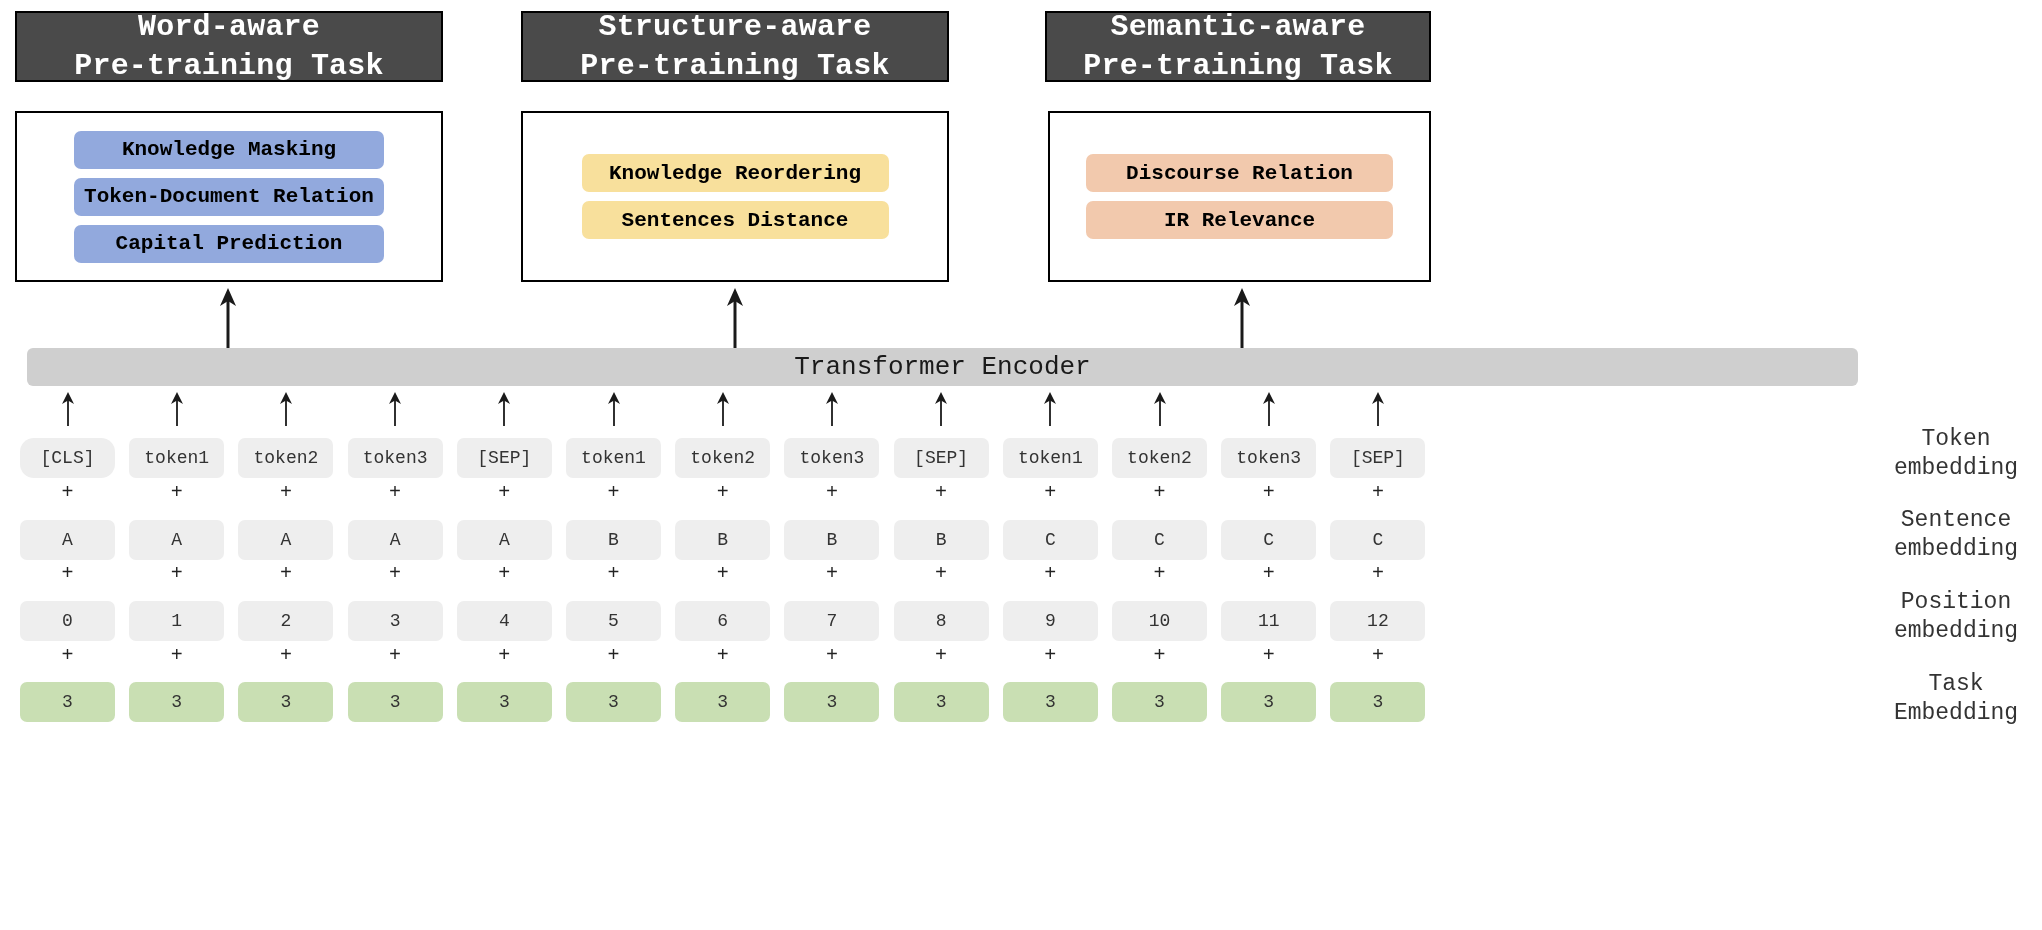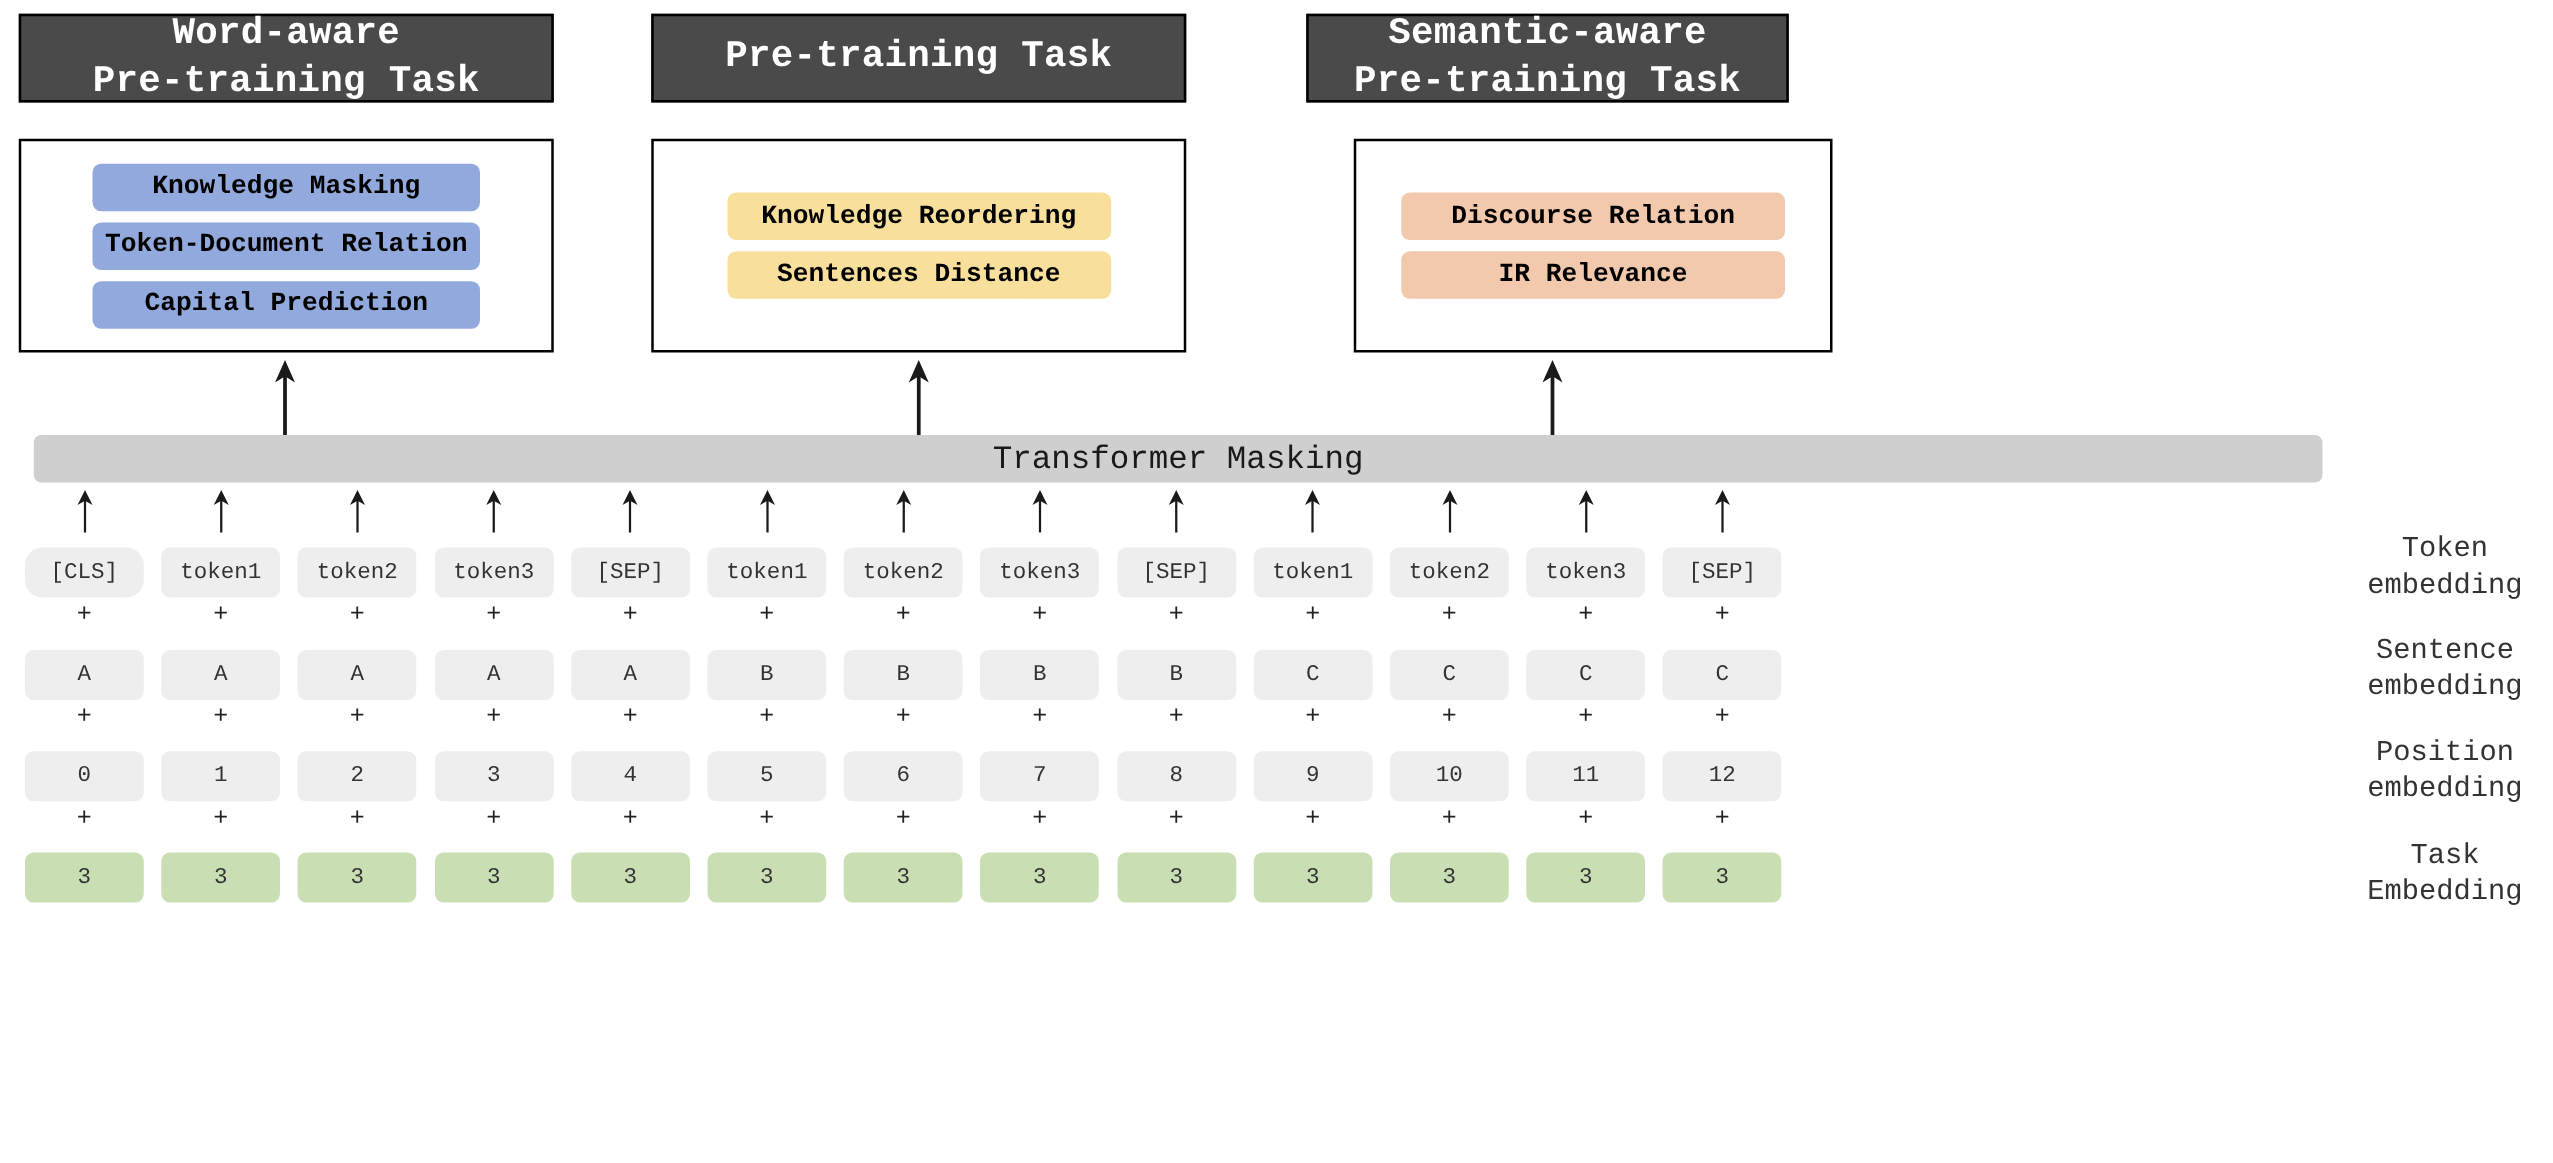--- a/index.html
+++ b/index.html
@@ -143,51 +143,52 @@
     <span class="ln">Word-aware</span>
     <span class="ln">Pre-training Task</span>
   </div>
   <div class="task-body word" style="left:15px; top:111px; width:428px; height:171px;">
     <div class="pill" style="width:310px; height:38px; background:#92a9dd;">Knowledge Masking</div>
     <div class="pill" style="width:310px; height:38px; background:#92a9dd;">Token-Document Relation</div>
     <div class="pill" style="width:310px; height:38px; background:#92a9dd;">Capital Prediction</div>
   </div>
 
   <div class="task-header" style="left:521px; top:11px; width:428px; height:71px;">
+    <span class="ln">Structure-aware</span>
     <span class="ln">Pre-training Task</span>
   </div>
   <div class="task-body struct" style="left:521px; top:111px; width:428px; height:171px;">
     <div class="pill" style="width:307px; height:38px; background:#f8e09c;">Knowledge Reordering</div>
     <div class="pill" style="width:307px; height:38px; background:#f8e09c;">Sentences Distance</div>
   </div>
 
   <div class="task-header" style="left:1045px; top:11px; width:386px; height:71px;">
     <span class="ln">Semantic-aware</span>
     <span class="ln">Pre-training Task</span>
   </div>
-  <div class="task-body semantic" style="left:1048px; top:111px; width:383px; height:171px;margin-left:35px;">
+  <div class="task-body semantic" style="left:1048px; top:111px; width:383px; height:171px;">
     <div class="pill" style="width:307px; height:38px; background:#f2c9ad;">Discourse Relation</div>
     <div class="pill" style="width:307px; height:38px; background:#f2c9ad;">IR Relevance</div>
   </div>
 
   <svg class="arrow" style="left:205px; top:288px;" width="46" height="62" viewBox="0 0 46 62">
     <line x1="23" y1="62" x2="23" y2="9" stroke="#1a1a1a" stroke-width="3"></line>
     <polygon points="23,0 15,18 23,13 31,18" fill="#1a1a1a"></polygon>
   </svg>
   <svg class="arrow" style="left:712px; top:288px;" width="46" height="62" viewBox="0 0 46 62">
     <line x1="23" y1="62" x2="23" y2="9" stroke="#1a1a1a" stroke-width="3"></line>
     <polygon points="23,0 15,18 23,13 31,18" fill="#1a1a1a"></polygon>
   </svg>
   <svg class="arrow" style="left:1219px; top:288px;" width="46" height="62" viewBox="0 0 46 62">
     <line x1="23" y1="62" x2="23" y2="9" stroke="#1a1a1a" stroke-width="3"></line>
     <polygon points="23,0 15,18 23,13 31,18" fill="#1a1a1a"></polygon>
   </svg>
 
   <div id="encoder-bar" style="left:27px; top:348px; width:1831px; height:38px;">
-    <span>Transformer Masking</span>
+    <span>Transformer Encoder</span>
   </div>
 
   <div id="grid" style="left:0px; top:0px; width:2042px; height:930px;">
       <svg class="arrow" width="24" height="34" viewBox="0 0 24 34" style="left: 55.5px; top: 392px;">
         <line x1="12" y1="34" x2="12" y2="5" stroke="#1a1a1a" stroke-width="1.8"></line>
         <polygon points="12,0 6,12 12,8.5 18,12" fill="#1a1a1a"></polygon>
       </svg>
       <div class="cell" style="left: 20px; top: 438px; width: 95px; height: 40px; border-radius: 14px;">[CLS]</div>
       <div class="cell" style="left: 20px; top: 520px; width: 95px; height: 40px;">A</div>
       <div class="cell" style="left: 20px; top: 601px; width: 95px; height: 40px;">0</div>

